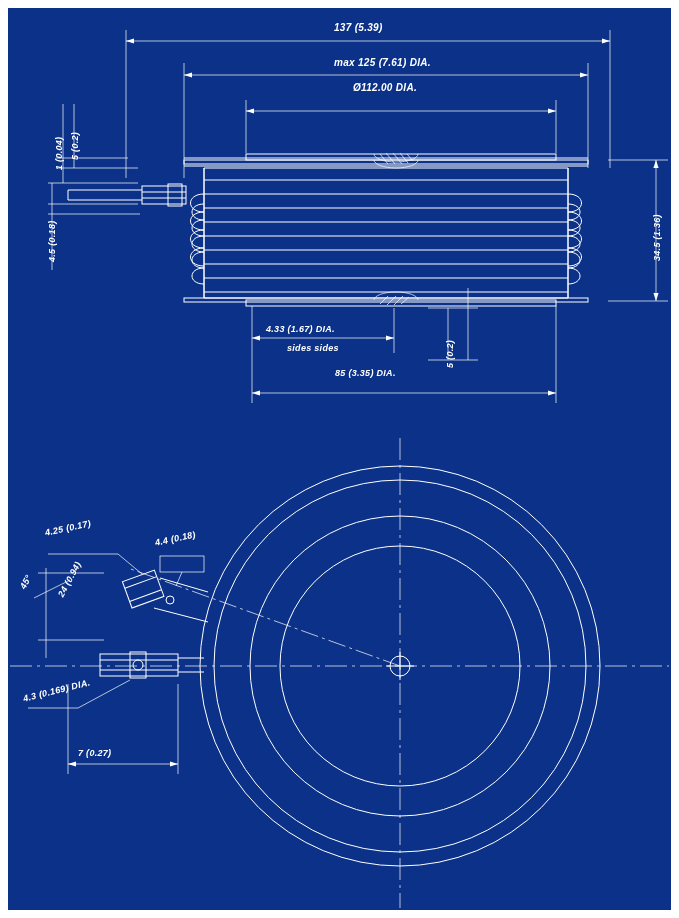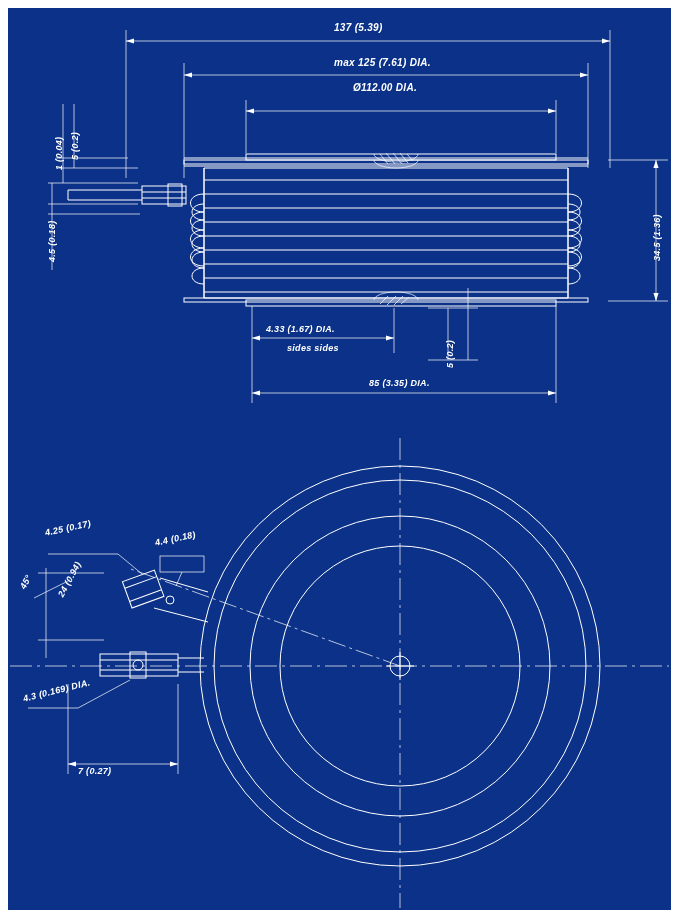--- a/index.html
+++ b/index.html
@@ -268,28 +268,28 @@
     <div class="dim-label small" style="left:39px; top:210px; transform: rotate(-90deg) translate(-44px, 0);">4.5 (0.18)</div>
 
     <div class="dim-label small" style="left:644px; top:205px; transform: rotate(-90deg) translate(-48px, 0);">34.5 (1.36)</div>
 
     <div class="dim-label small" style="left:258px; top:316px;">4.33 (1.67) DIA.</div>
 
     <div class="dim-label small" style="left:279px; top:335px;">sides sides</div>
 
     <div class="dim-label small" style="left:437px; top:330px; transform: rotate(-90deg) translate(-30px, 0);">5 (0.2)</div>
 
-    <div class="dim-label small" style="left:327px; top:370px;margin-left:34px;">85 (3.35) DIA.</div>
+    <div class="dim-label small" style="left:327px; top:360px;">85 (3.35) DIA.</div>
 
     <div class="dim-label small" style="left:36px; top:520px; transform: rotate(-12deg);">4.25 (0.17)</div>
 
     <div class="dim-label small" style="left:146px; top:530px; transform: rotate(-12deg);">4.4 (0.18)</div>
 
     <div class="dim-label small" style="left:10px; top:578px; transform: rotate(-62deg);">45°</div>
 
     <div class="dim-label small" style="left:48px; top:586px; transform: rotate(-62deg);">24 (0.94)</div>
 
     <div class="dim-label small" style="left:14px; top:686px; transform: rotate(-14deg);">4.3 (0.169) DIA.</div>
 
-    <div class="dim-label small" style="left:70px; top:740px;margin-top:18px;">7 (0.27)</div>
+    <div class="dim-label small" style="left:70px; top:740px;">7 (0.27)</div>
 
   </div>
 </div>
 
 </body></html>

